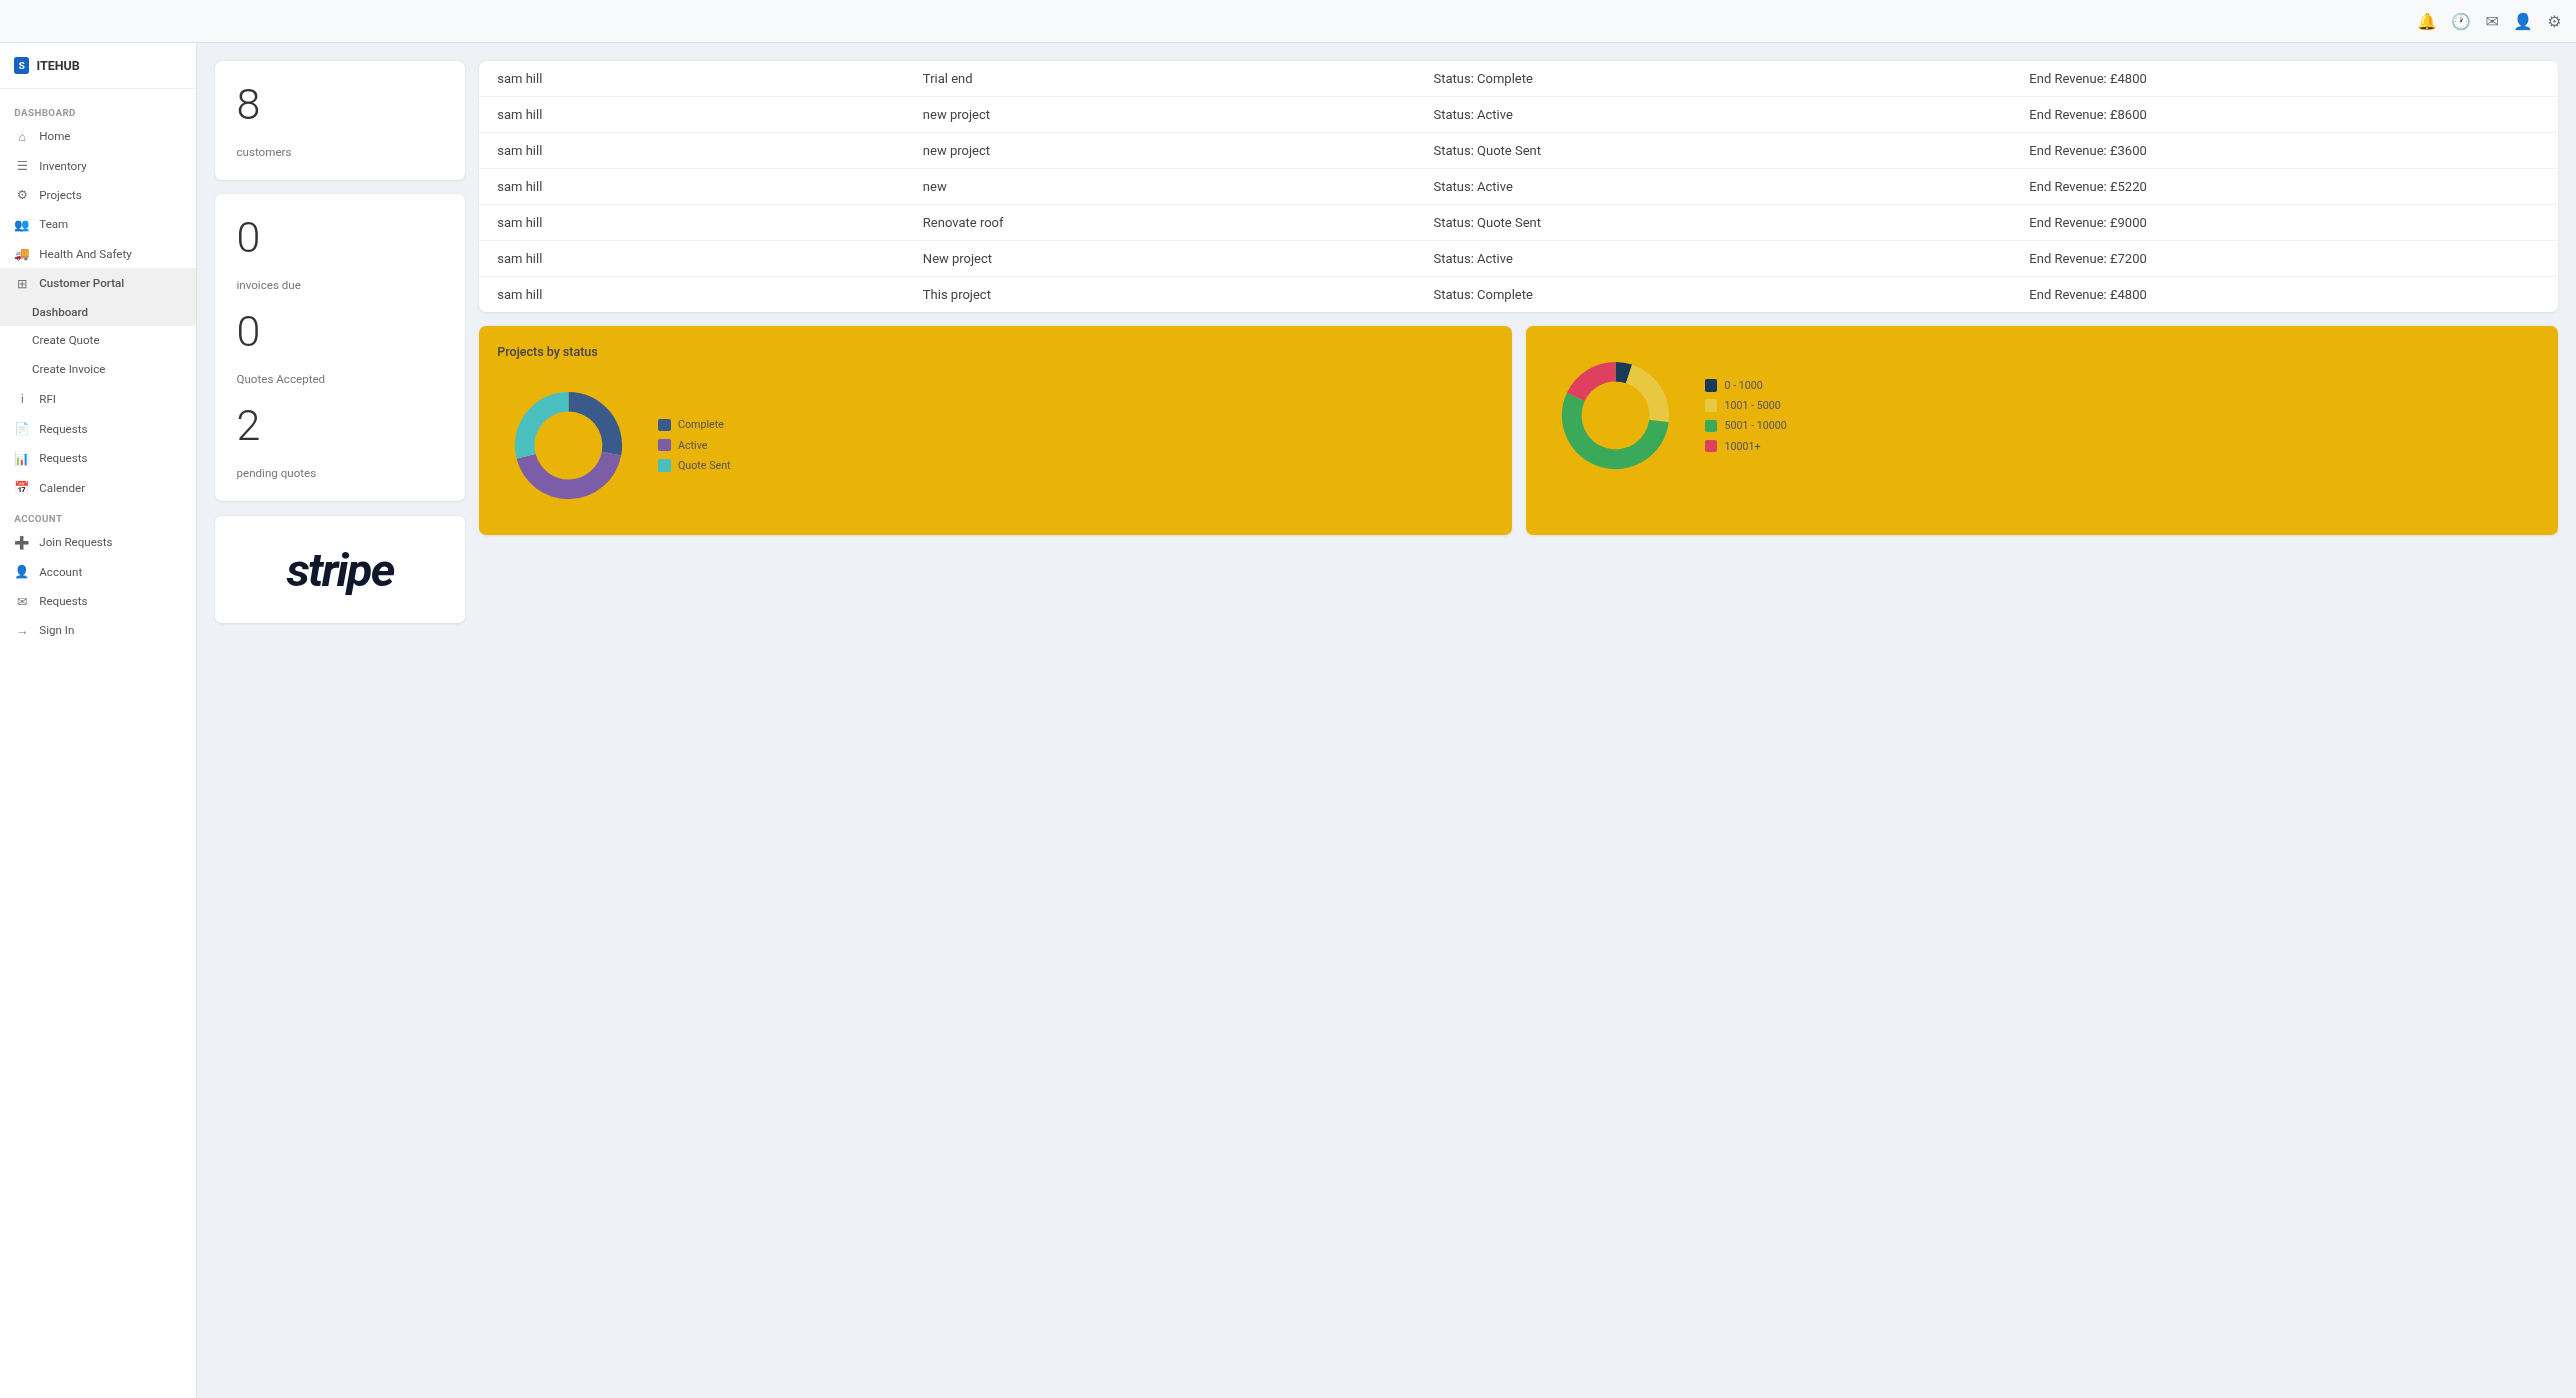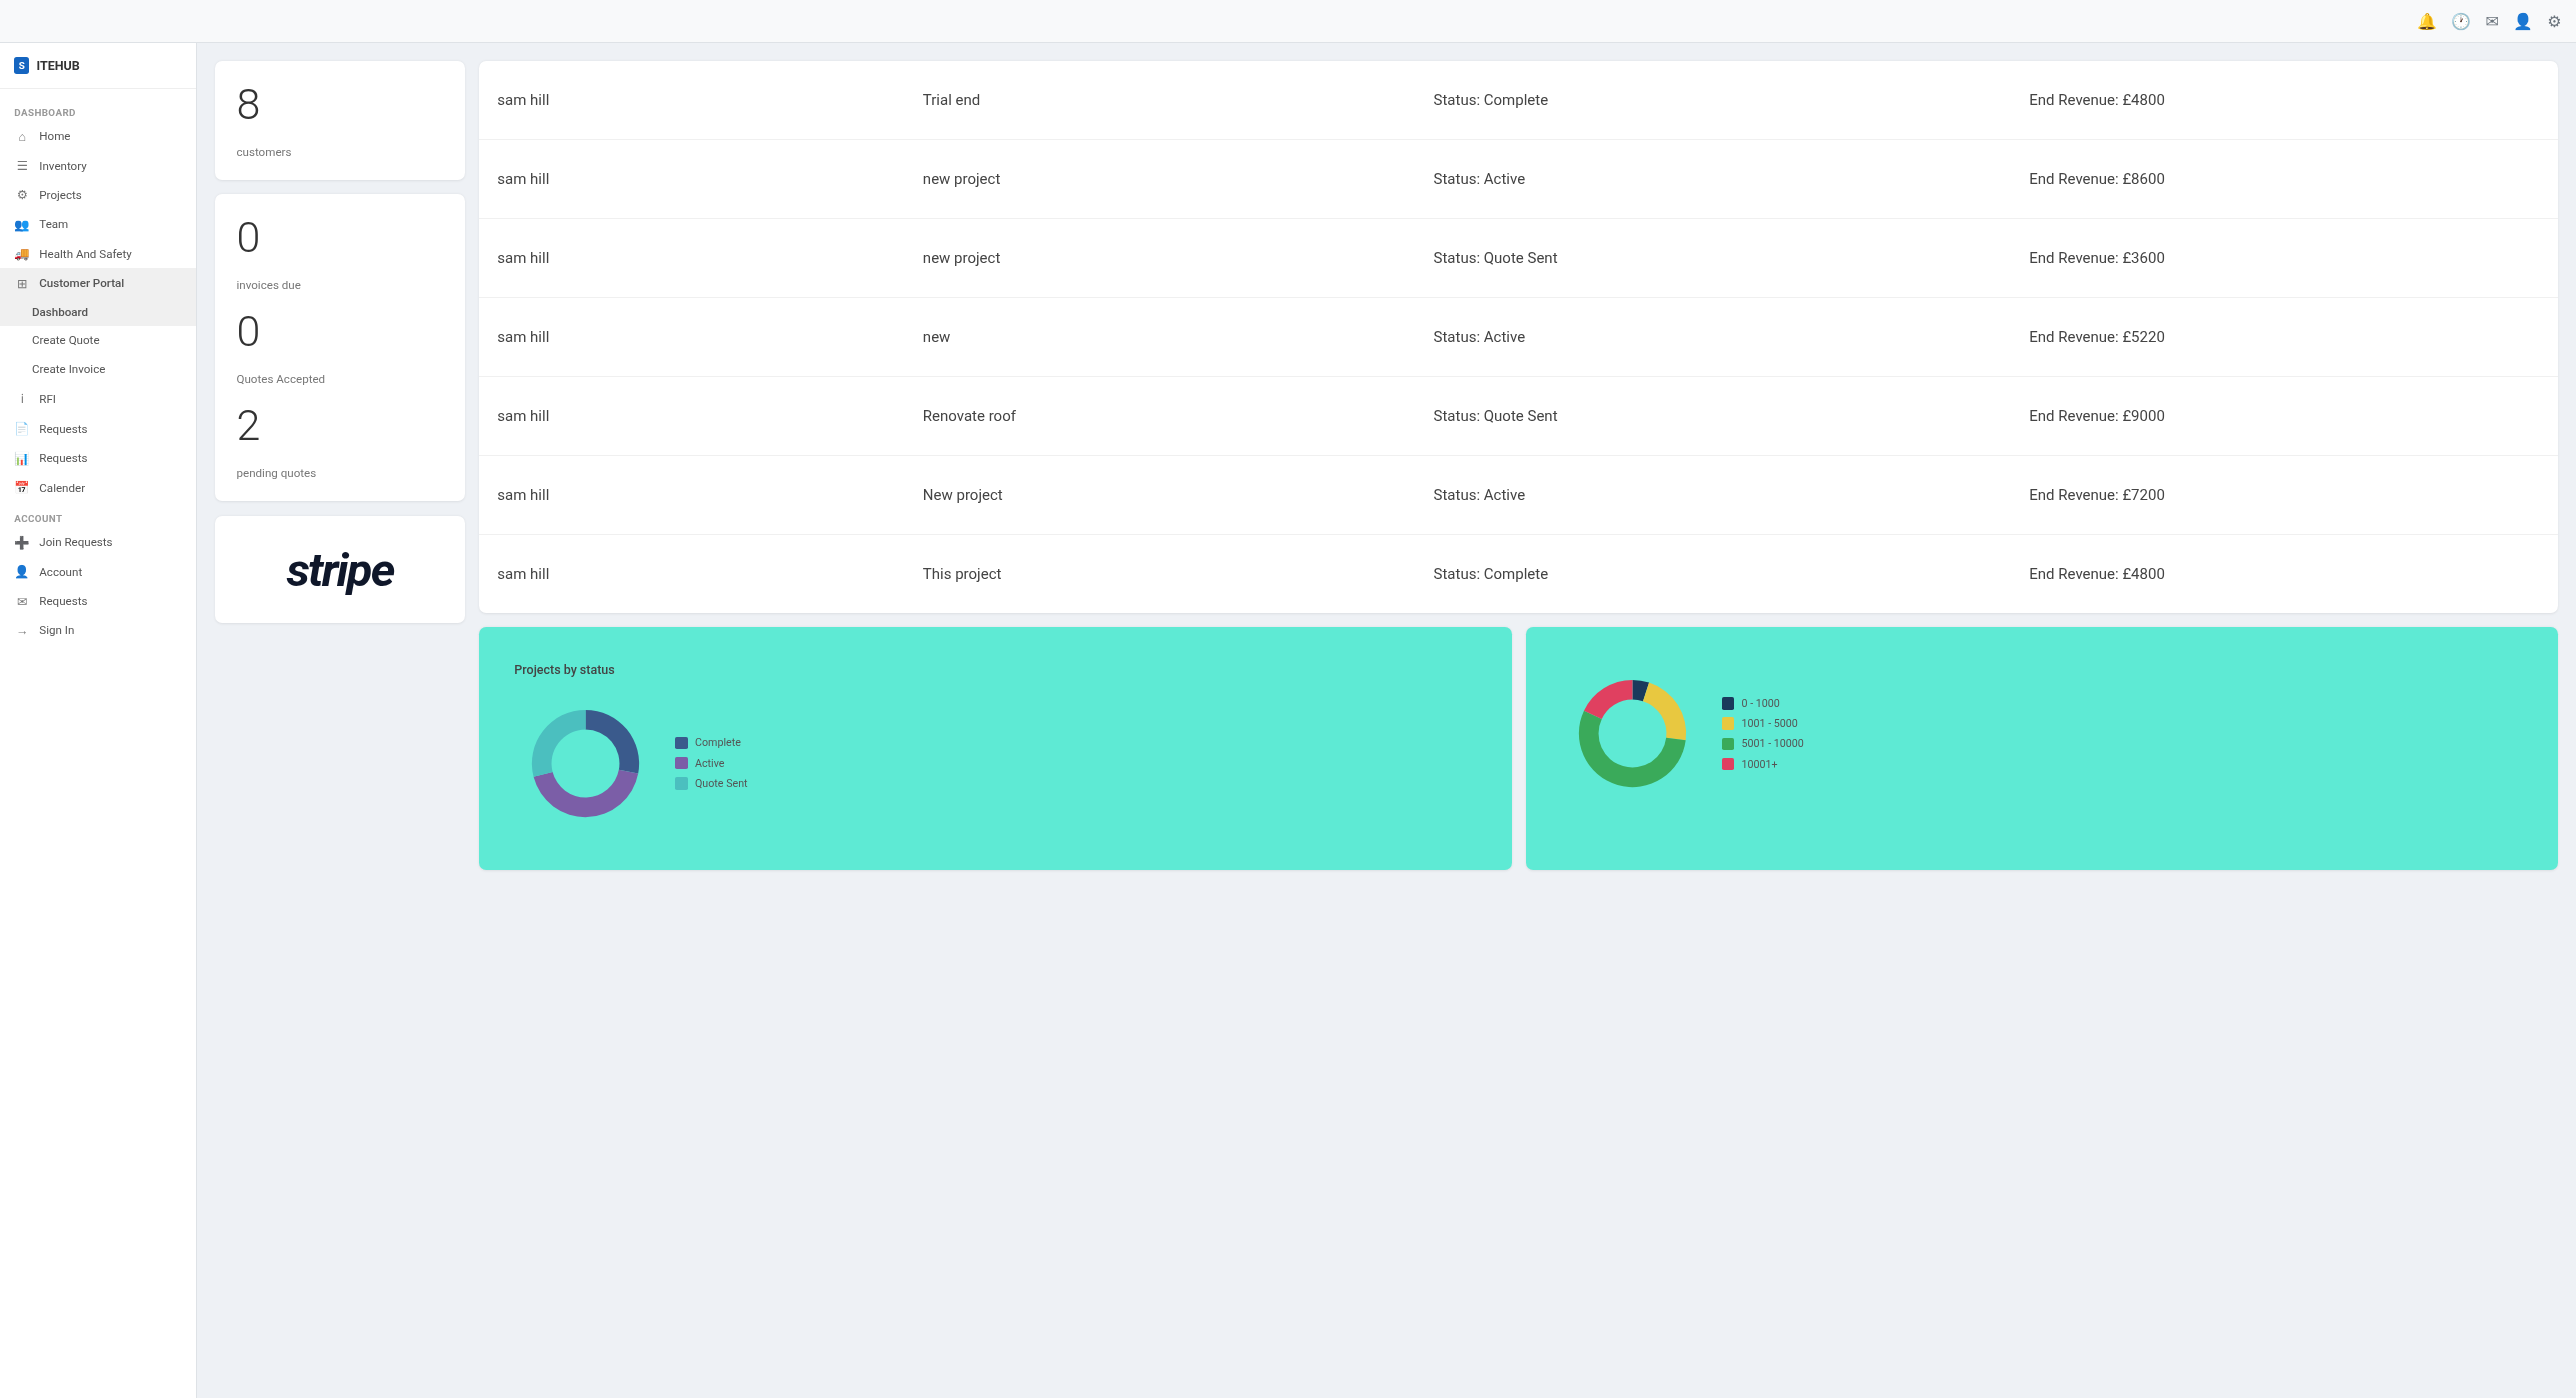--- a/index.html
+++ b/index.html
@@ -60,26 +60,26 @@
     .stat-label { font-size: 11.6px; color: #777; margin-top: 19px; }
 
     .stripe-card { background: #fff; border-radius: 7.2px; padding: 21.5px; box-shadow: 0 0.9px 2.7px rgba(0,0,0,0.08); display: flex; align-items: center; justify-content: center; min-height: 107px; }
     .stripe-logo { font-size: 47px; font-weight: 700; color: #0f172a; font-style: italic; letter-spacing: -1.8px; }
 
     
     .right-col { flex: 1; display: flex; flex-direction: column; gap: 14.3px; }
 
     
     .projects-table { background: #fff; border-radius: 7.2px; box-shadow: 0 0.9px 2.7px rgba(0,0,0,0.08); overflow: hidden; }
-    .table-row { display: grid; grid-template-columns: 1fr 1.2fr 1.4fr 1.2fr; padding: 30px 18px; border-bottom: 0.9px solid #f0f0f0; font-size: 15px; color: #444; align-items: center; }
+    .table-row { display: grid; grid-template-columns: 1fr 1.2fr 1.4fr 1.2fr; padding: 10px 18px; border-bottom: 0.9px solid #f0f0f0; font-size: 13px; color: #444; align-items: center; }
     .table-row:last-child { border-bottom: none; }
 
     
     .charts-row { display: flex; gap: 14.3px; }
-    .chart-card { background: #5eead4; border-radius: 7.2px; padding: 35px; box-shadow: 0 0.9px 2.7px rgba(0,0,0,0.08); flex: 1; }
+    .chart-card { background: #eab308; border-radius: 7.2px; padding: 18px; box-shadow: 0 0.9px 2.7px rgba(0,0,0,0.08); flex: 1; }
     .chart-title { font-size: 12.5px; font-weight: 500; color: #444; margin-bottom: 14.3px; }
 
     .chart-container { display: flex; align-items: center; gap: 18px; }
     .donut-wrapper { position: relative; width: 143px; height: 143px; }
     .legend { display: flex; flex-direction: column; gap: 7.2px; }
     .legend-item { display: flex; align-items: center; gap: 7.2px; font-size: 10.7px; color: #555; }
     .legend-dot { width: 12.5px; height: 12.5px; border-radius: 1.8px; flex-shrink: 0; }
 
     
     .donut-svg { width: 143px; height: 143px; }

